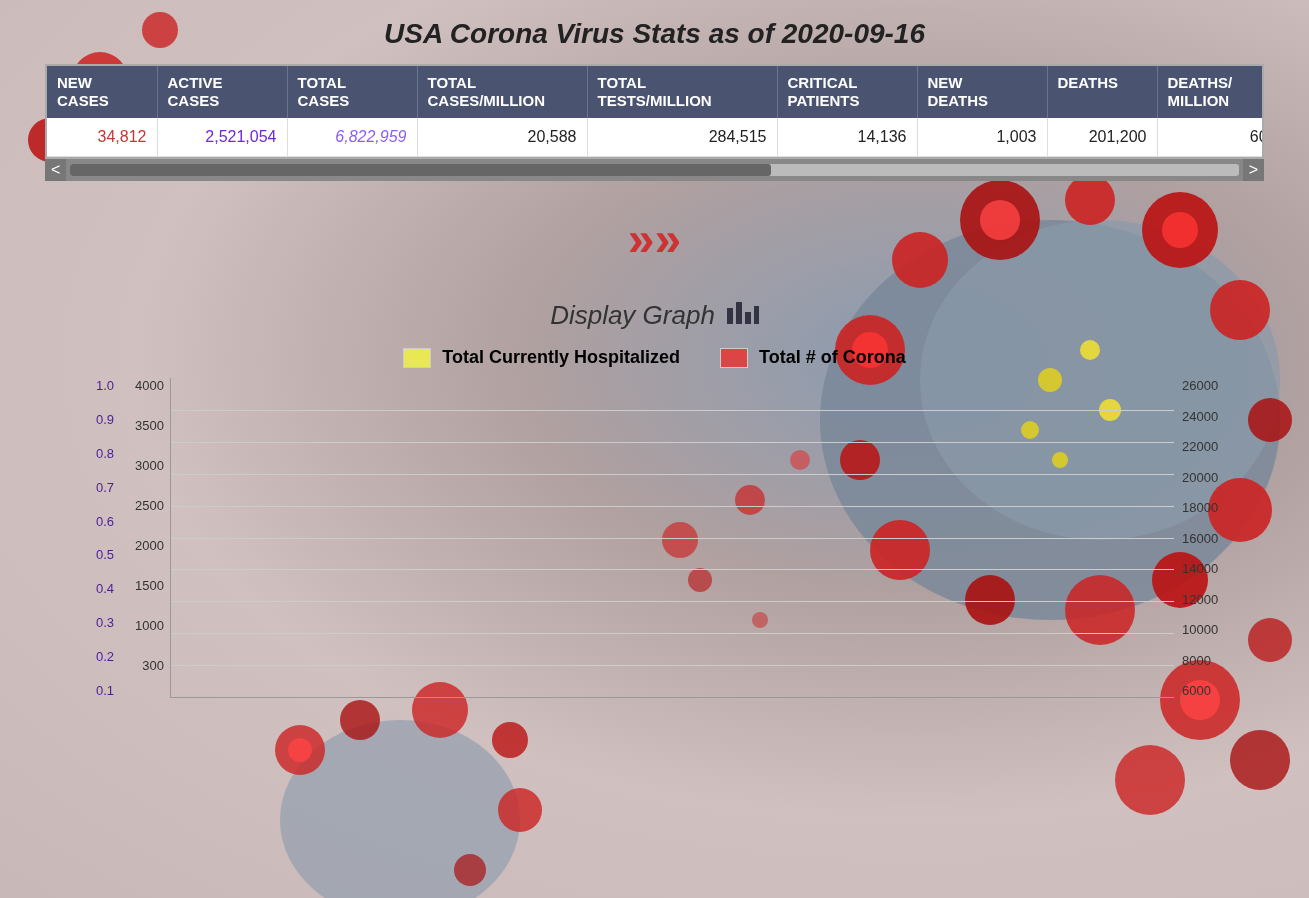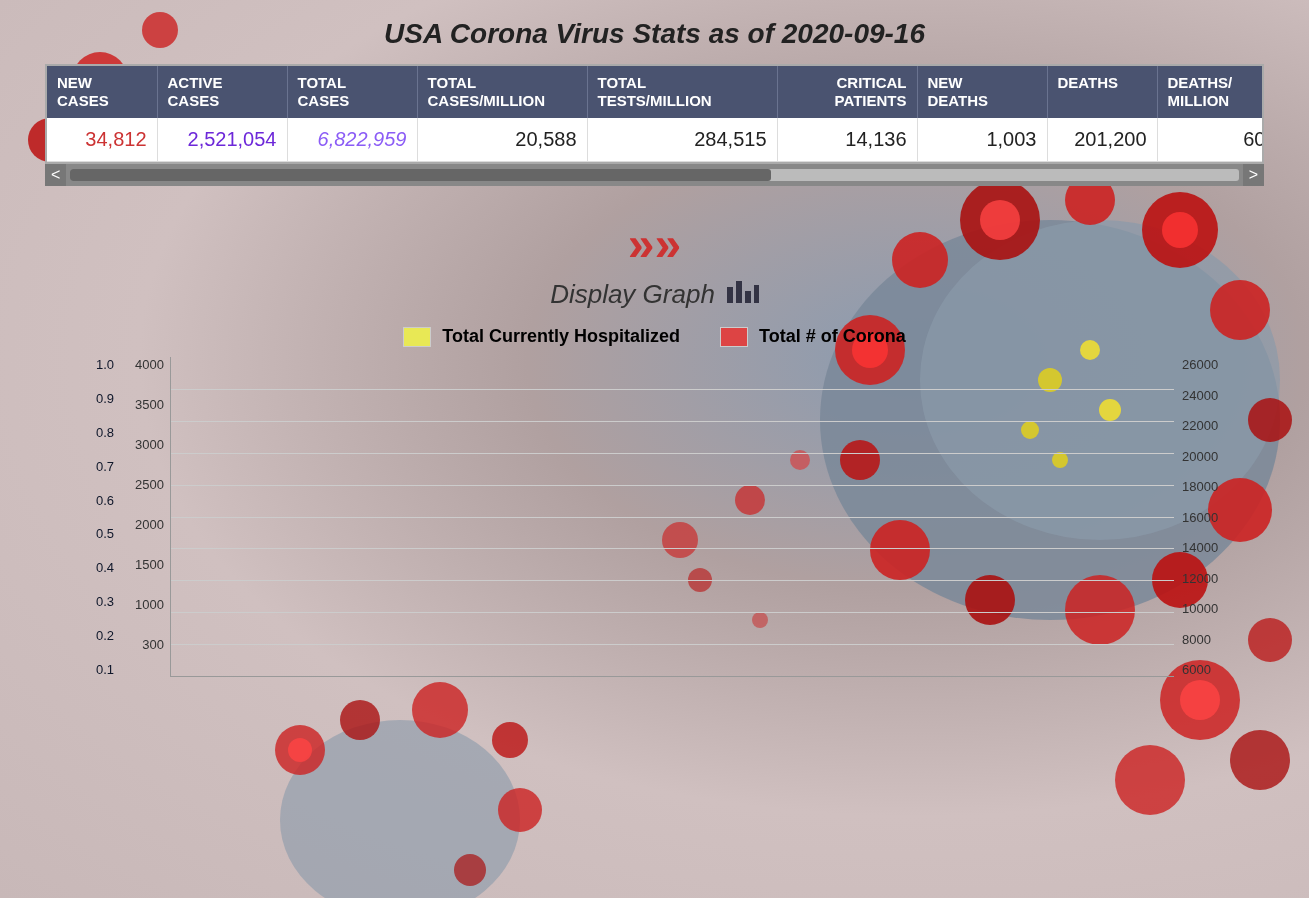--- a/index.html
+++ b/index.html
@@ -62,33 +62,33 @@
       line-height: 1.2;
       vertical-align: top;
       width: 120px;
     }
 
     .stats-table thead th:first-child { width: 110px; }
     .stats-table thead th:nth-child(2) { width: 130px; }
     .stats-table thead th:nth-child(3) { width: 130px; }
     .stats-table thead th:nth-child(4) { width: 170px; }
     .stats-table thead th:nth-child(5) { width: 190px; }
-    .stats-table thead th:nth-child(6) { width: 140px; text-align: right; }
+    .stats-table thead th:nth-child(6) { width: 140px; }
     .stats-table thead th:nth-child(7) { width: 130px; }
     .stats-table thead th:nth-child(8) { width: 110px; }
     .stats-table thead th:nth-child(9) { width: 130px; }
     .stats-table thead th:nth-child(10) { width: 130px; }
 
     .stats-table tbody tr {
       background: #fff;
     }
 
     .stats-table tbody td {
       padding: 10px 10px;
-      font-size: 20px;
+      font-size: 16px;
       color: #222;
       border-right: 1px solid #ddd;
       border-bottom: 1px solid #ddd;
       text-align: right;
     }
 
     .stats-table tbody td:first-child { text-align: right; color: #cc3333; font-weight: 500; }
     .stats-table tbody td:nth-child(2) { color: #6d28d9; font-weight: 500; }
     .stats-table tbody td:nth-child(3) { color: #8b5cf6; font-style: italic; }
 
@@ -145,21 +145,21 @@
       font-size: 48px;
       color: #cc3333;
       font-weight: bold;
     }
 
     
     .display-graph-container {
       position: relative;
       z-index: 10;
       text-align: center;
-      margin-top: 6px;
+      margin-top: 32px;
     }
 
     .display-graph-btn {
       font-size: 26px;
       color: #333;
       background: none;
       border: none;
       cursor: pointer;
       font-style: italic;
       display: inline-flex;
@@ -204,21 +204,21 @@
       height: 320px;
     }
 
     .y-axis-left {
       display: flex;
       flex-direction: column;
       justify-content: space-between;
       align-items: flex-end;
       padding-right: 6px;
       font-size: 13px;
-      color: #0f172a;
+      color: #4c1d95;
       height: 100%;
       width: 40px;
     }
 
     .chart-body {
       flex: 1;
       position: relative;
       border-left: 1px solid #999;
       border-bottom: 1px solid #999;
     }

